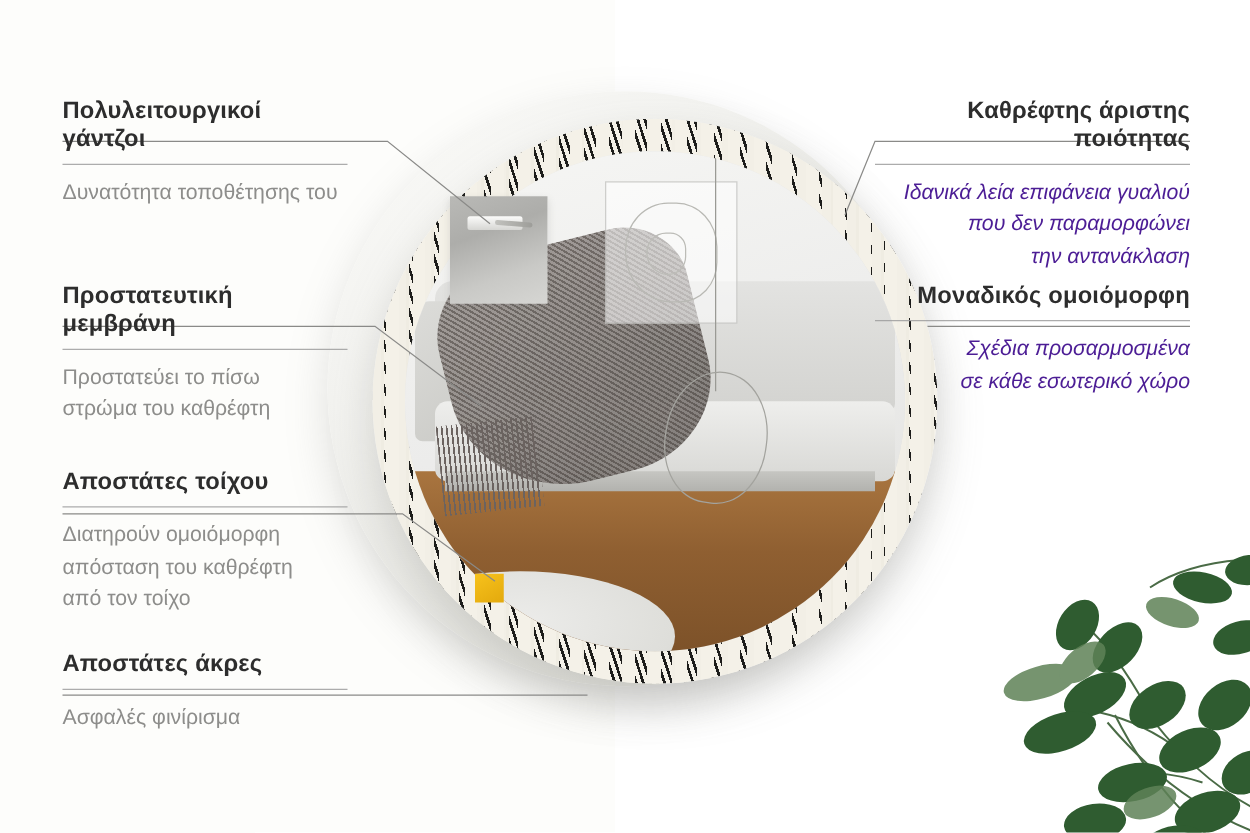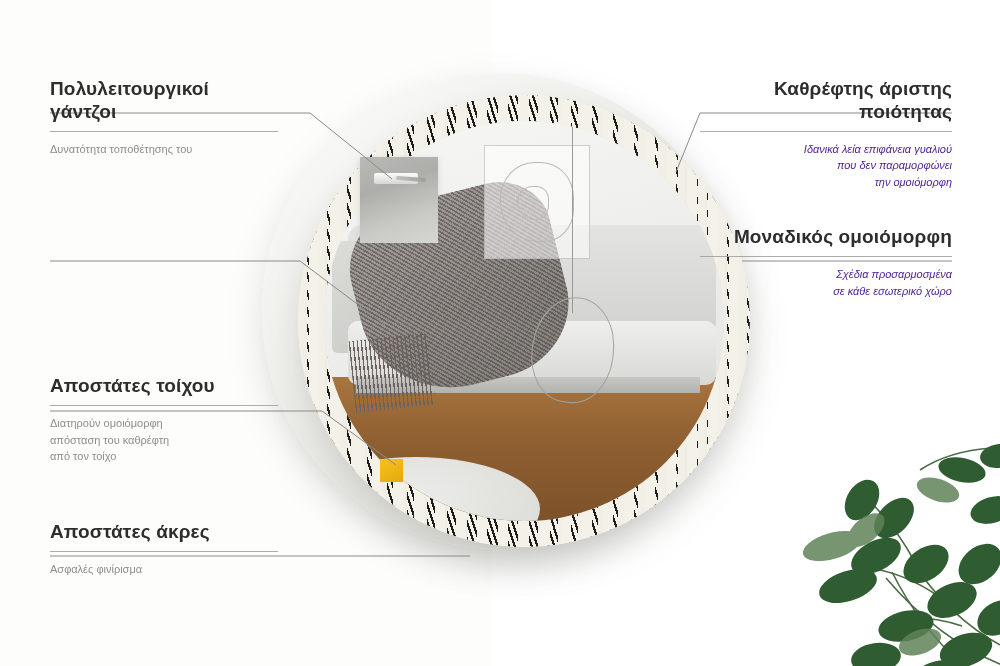--- a/index.html
+++ b/index.html
@@ -116,21 +116,21 @@
   
   .lines{position:absolute;inset:0;pointer-events:none;}
 
   
   .callout{position:absolute;}
   .callout h3{
     margin:0 0 7px 0;font-size:19px;font-weight:bold;color:#2d2d2d;
     letter-spacing:.15px;line-height:1.2;
   }
   .callout .rule{height:1px;background:#9e9e9e;opacity:.85;margin-bottom:9px;}
-  .callout p{margin:0;font-size:11px;line-height:1.52;color:#8d8d8b;font-weight:normal;}
+  .callout p{margin:0;font-size:17px;line-height:1.52;color:#8d8d8b;font-weight:normal;}
   .callout.right{text-align:right;}
   .callout.right p{color:#4c1d95;font-style:italic;}
 
   .c1{left:50px;top:78px;width:228px;}
   .c2{left:50px;top:226px;width:228px;}
   .c3{left:50px;top:375px;width:228px;}
   .c4{left:50px;top:521px;width:228px;}
   .r1{left:700px;top:78px;width:252px;}
   .r2{left:700px;top:226px;width:252px;}
 
@@ -189,20 +189,28 @@
   </svg>
 
   <div class="callout c1">
     <h3>Πολυλειτουργικοί γάντζοι</h3>
     <div class="rule"></div>
     <p>
       <span>Δυνατότητα τοποθέτησης του</span><br>
     </p>
   </div>
 
+  <div class="callout c2">
+    <h3>Προστατευτική μεμβράνη</h3>
+    <div class="rule"></div>
+    <p>
+      <span>Προστατεύει το πίσω</span><br>
+      <span>στρώμα του καθρέφτη</span>
+    </p>
+  </div>
 
   <div class="callout c3">
     <h3>Αποστάτες τοίχου</h3>
     <div class="rule"></div>
     <p>
       <span>Διατηρούν ομοιόμορφη</span><br>
       <span>απόσταση του καθρέφτη</span><br>
       <span>από τον τοίχο</span>
     </p>
   </div>
@@ -214,21 +222,21 @@
       <span>Ασφαλές φινίρισμα</span>
     </p>
   </div>
 
   <div class="callout right r1">
     <h3>Καθρέφτης άριστης ποιότητας</h3>
     <div class="rule"></div>
     <p>
       <span>Ιδανικά λεία επιφάνεια γυαλιού</span><br>
       <span>που δεν παραμορφώνει</span><br>
-      <span>την ομοιόμορφη</span>
+      <span>την αντανάκλαση</span>
     </p>
   </div>
 
   <div class="callout right r2">
     <h3>Μοναδικός ομοιόμορφη</h3>
     <div class="rule"></div>
     <p>
       <span>Σχέδια προσαρμοσμένα</span><br>
       <span>σε κάθε εσωτερικό χώρο</span>
     </p>

